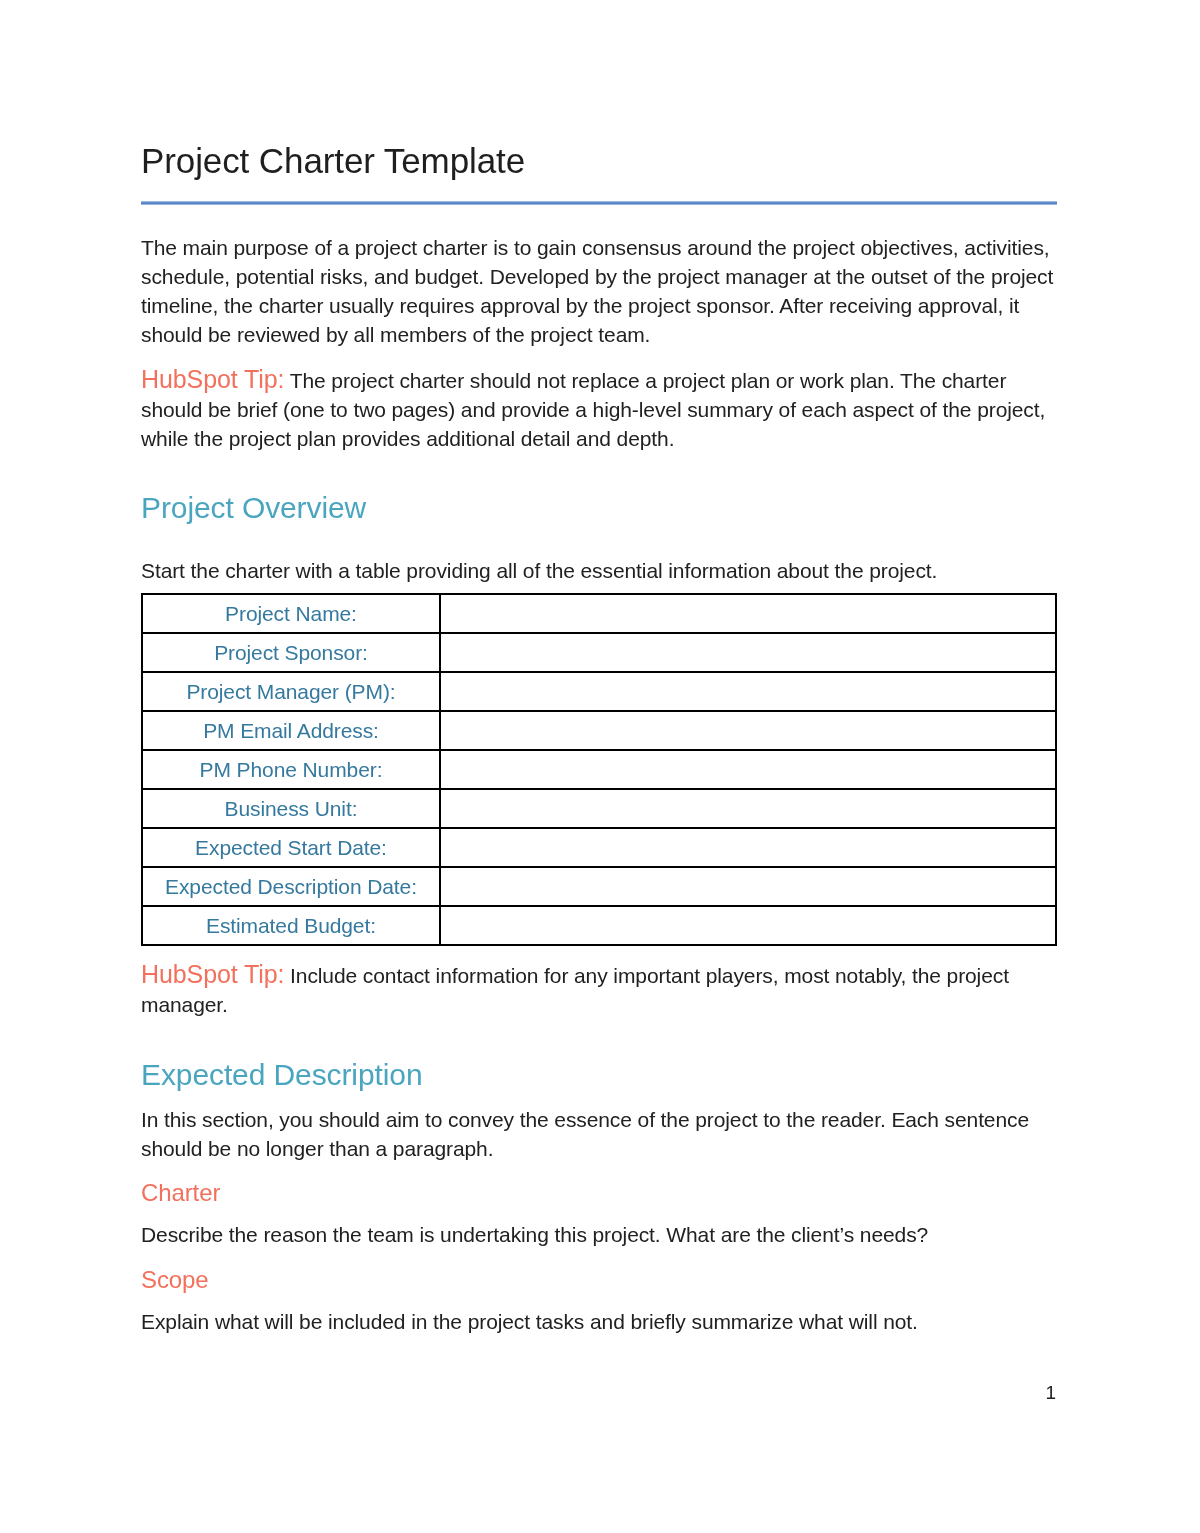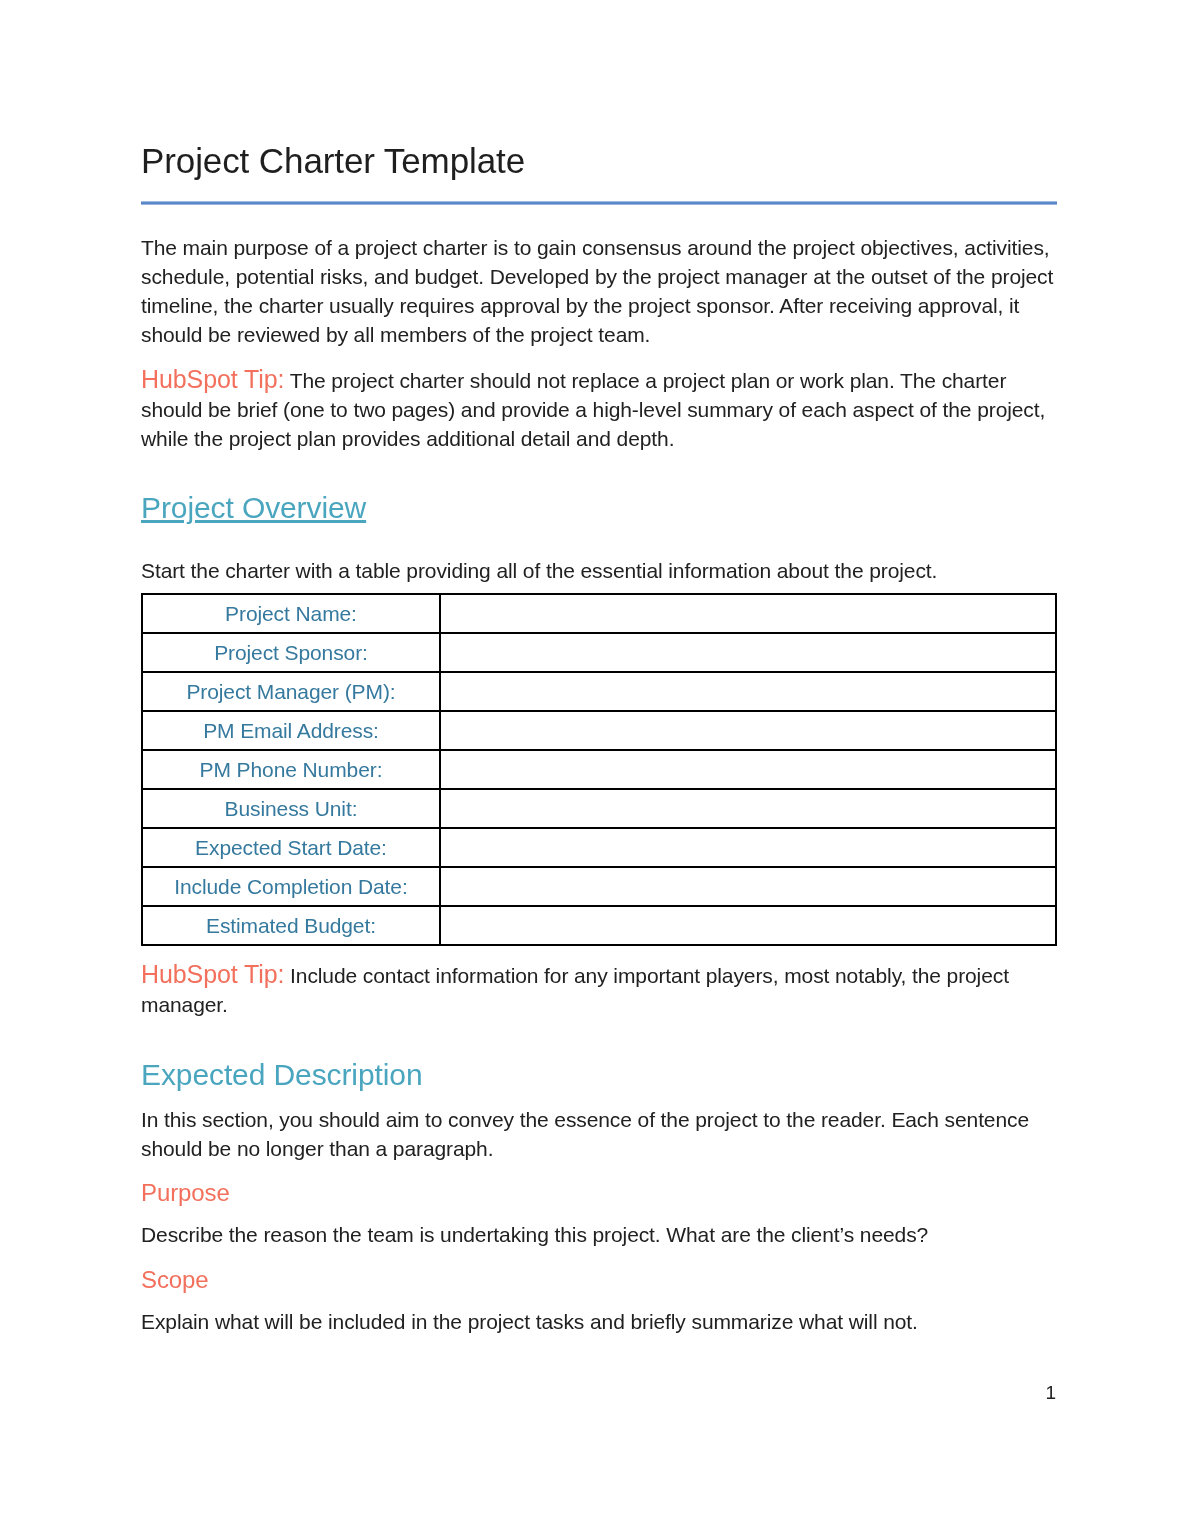--- a/index.html
+++ b/index.html
@@ -39,21 +39,21 @@
   .tip-label {
     font-size: 25px;
     color: #F2705C;
   }
   h2.section-heading {
     font-size: 30px;
     line-height: 36px;
     font-weight: 400;
     color: #4AA5BF;
   }
-  .h-overview   { margin-top: 37px; text-decoration: underline; }
+  .h-overview   { margin-top: 37px; }
   .h-description{ margin-top: 38px; }
   .overview-intro { margin-top: 30px; }
   .description-intro { margin-top: 12px; }
   table.overview-table {
     margin-top: 8px;
     width: 100%;
     border-collapse: collapse;
   }
   table.overview-table td {
     border: 2px solid #000000;
@@ -125,38 +125,38 @@
       </tr>
       <tr>
         <td class="cell-label">Business Unit:</td>
         <td class="cell-value"></td>
       </tr>
       <tr>
         <td class="cell-label">Expected Start Date:</td>
         <td class="cell-value"></td>
       </tr>
       <tr>
-        <td class="cell-label">Include Completion Date:</td>
+        <td class="cell-label">Expected Description Date:</td>
         <td class="cell-value"></td>
       </tr>
       <tr>
         <td class="cell-label">Estimated Budget:</td>
         <td class="cell-value"></td>
       </tr>
     </tbody>
   </table>
 
   <p class="body tip-para tip-2"><span class="tip-label">HubSpot Tip:</span>
     <span>Include contact information for any important players, most notably, the project manager.</span></p>
 
   <h2 class="section-heading h-description">Expected Description</h2>
 
   <p class="body description-intro">In this section, you should aim to convey the essence of the project to the reader. Each sentence should be no longer than a paragraph.</p>
 
-  <h3 class="sub-heading h-purpose">Purpose</h3>
+  <h3 class="sub-heading h-purpose">Charter</h3>
   <p class="body purpose-para">Describe the reason the team is undertaking this project. What are the client’s needs?</p>
 
   <h3 class="sub-heading h-scope">Scope</h3>
   <p class="body scope-para">Explain what will be included in the project tasks and briefly summarize what will not.</p>
 
   <div class="page-number">1</div>
 
 </div>
 
 </body></html>

